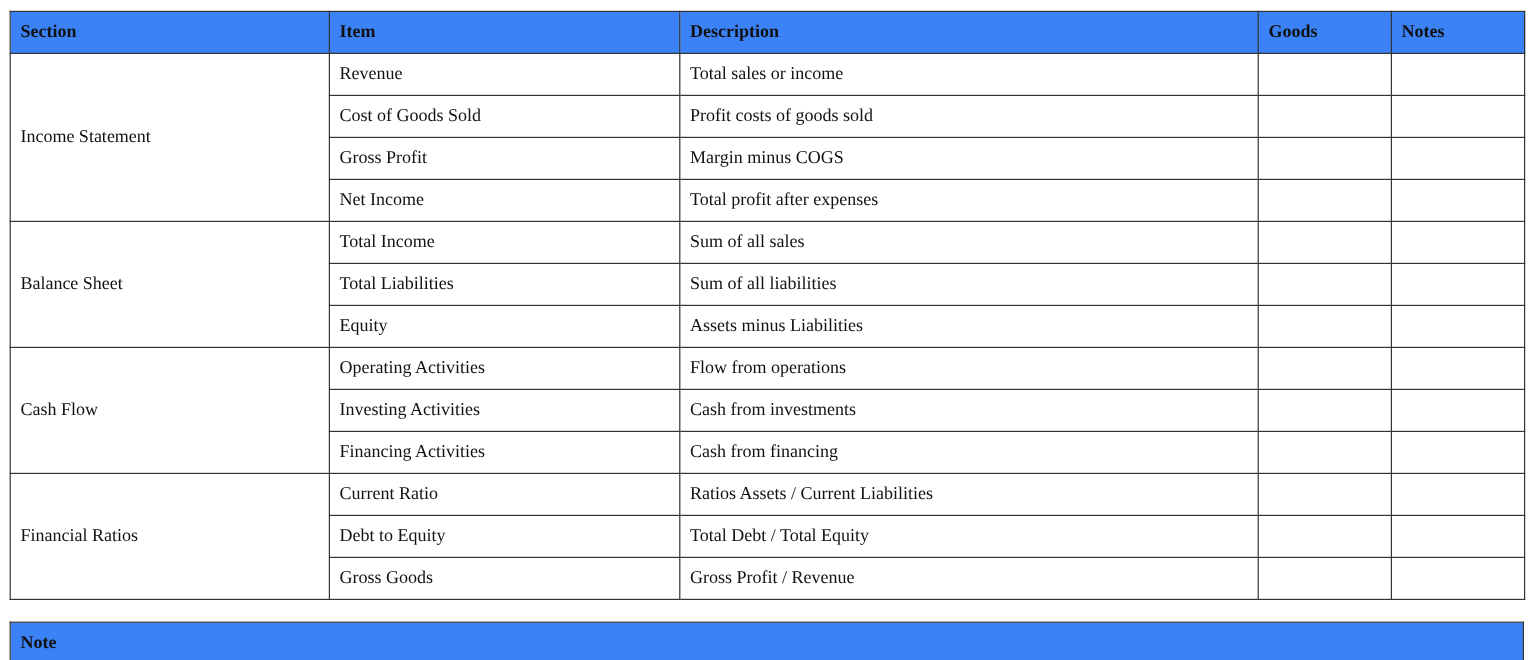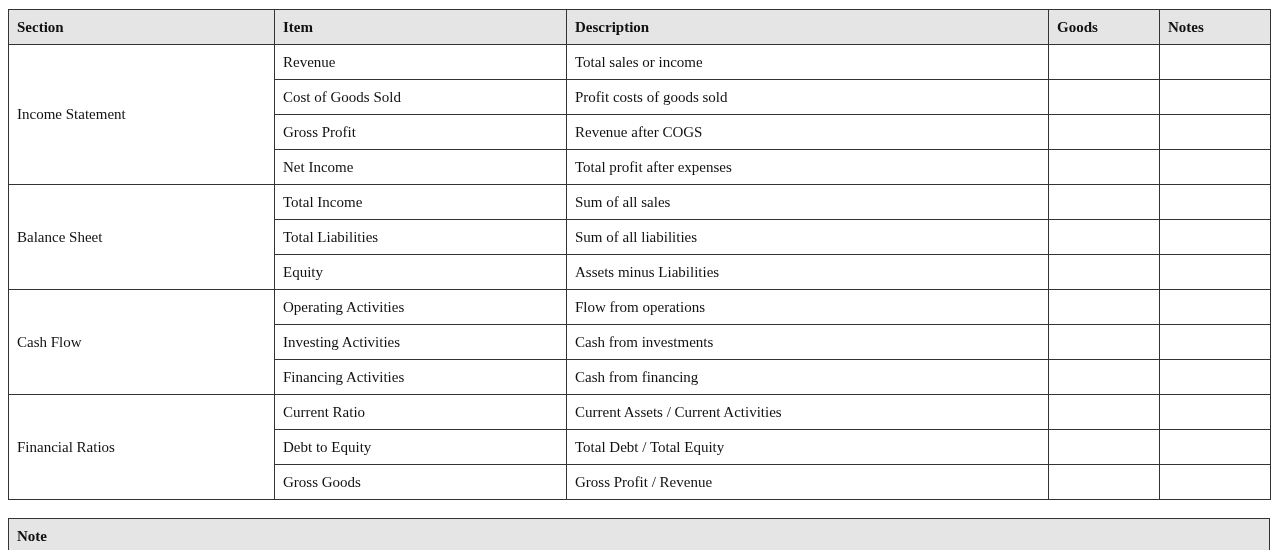--- a/index.html
+++ b/index.html
@@ -11,21 +11,21 @@
   .wrap { position: absolute; left: 8px; top: 9px; width: 1262px; }
   table { border-collapse: collapse; width: 1262px; table-layout: fixed; }
   th, td {
     border: 1px solid #333;
     padding: 0 8px;
     height: 34px;
     text-align: left;
     vertical-align: middle;
     white-space: nowrap;
   }
-  th { background: #e5e5e5; font-weight: bold; }
+  th { background: #3b82f6; font-weight: bold; }
   .note-table { margin-top: 18px; }
 </style>
 </head>
 <body>
 
 <div class="wrap">
   <table>
     <colgroup>
       <col style="width:266px">
       <col style="width:292px">
@@ -52,21 +52,21 @@
         <td></td>
       </tr>
       <tr>
         <td>Cost of Goods Sold</td>
         <td>Profit costs of goods sold</td>
         <td></td>
         <td></td>
       </tr>
       <tr>
         <td>Gross Profit</td>
-        <td>Revenue after COGS</td>
+        <td>Margin minus COGS</td>
         <td></td>
         <td></td>
       </tr>
       <tr>
         <td>Net Income</td>
         <td>Total profit after expenses</td>
         <td></td>
         <td></td>
       </tr>
 
@@ -106,21 +106,21 @@
       <tr>
         <td>Financing Activities</td>
         <td>Cash from financing</td>
         <td></td>
         <td></td>
       </tr>
 
       <tr>
         <td rowspan="3">Financial Ratios</td>
         <td>Current Ratio</td>
-        <td>Current Assets / Current Activities</td>
+        <td>Ratios Assets / Current Liabilities</td>
         <td></td>
         <td></td>
       </tr>
       <tr>
         <td>Debt to Equity</td>
         <td>Total Debt / Total Equity</td>
         <td></td>
         <td></td>
       </tr>
       <tr>

